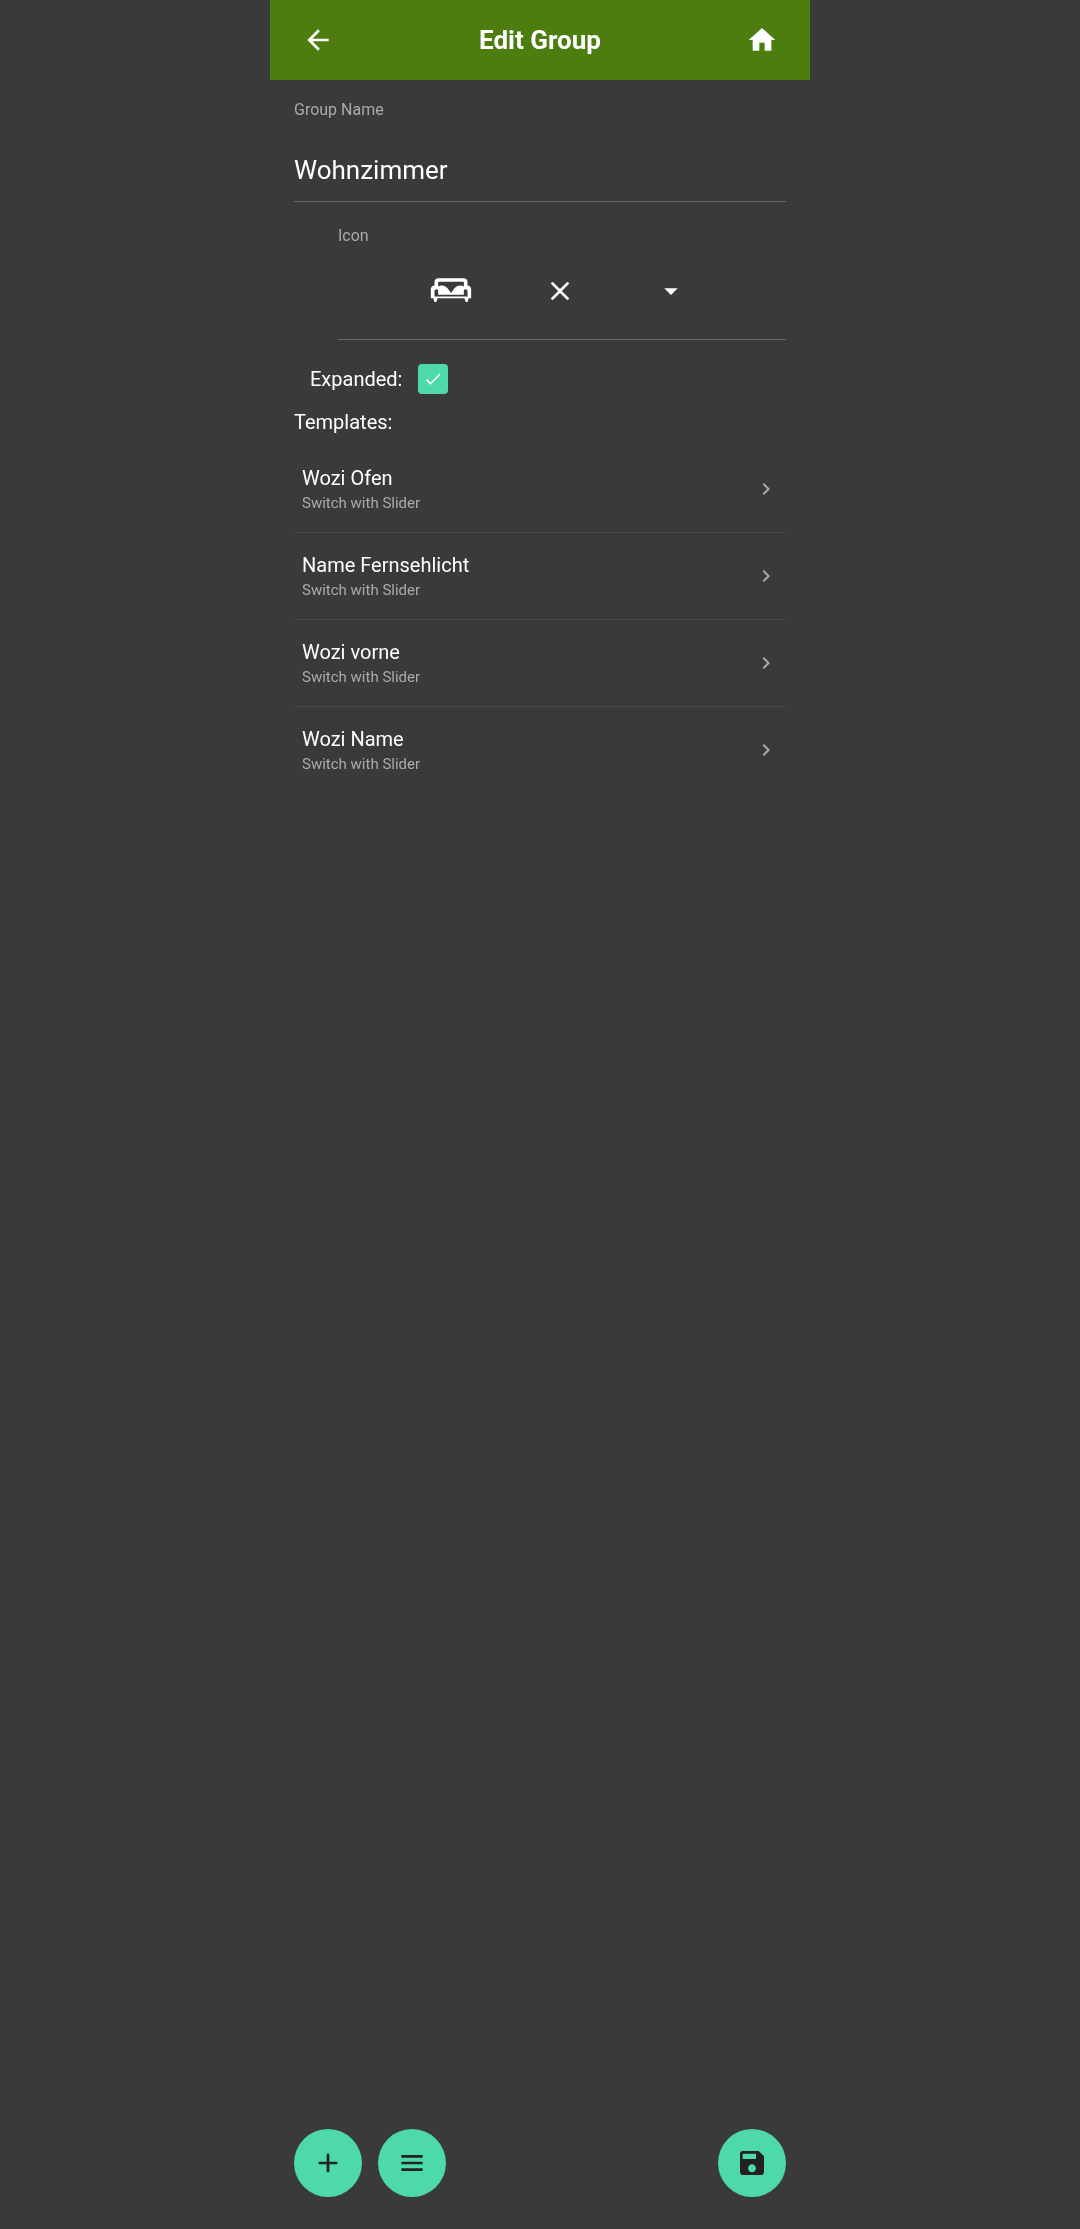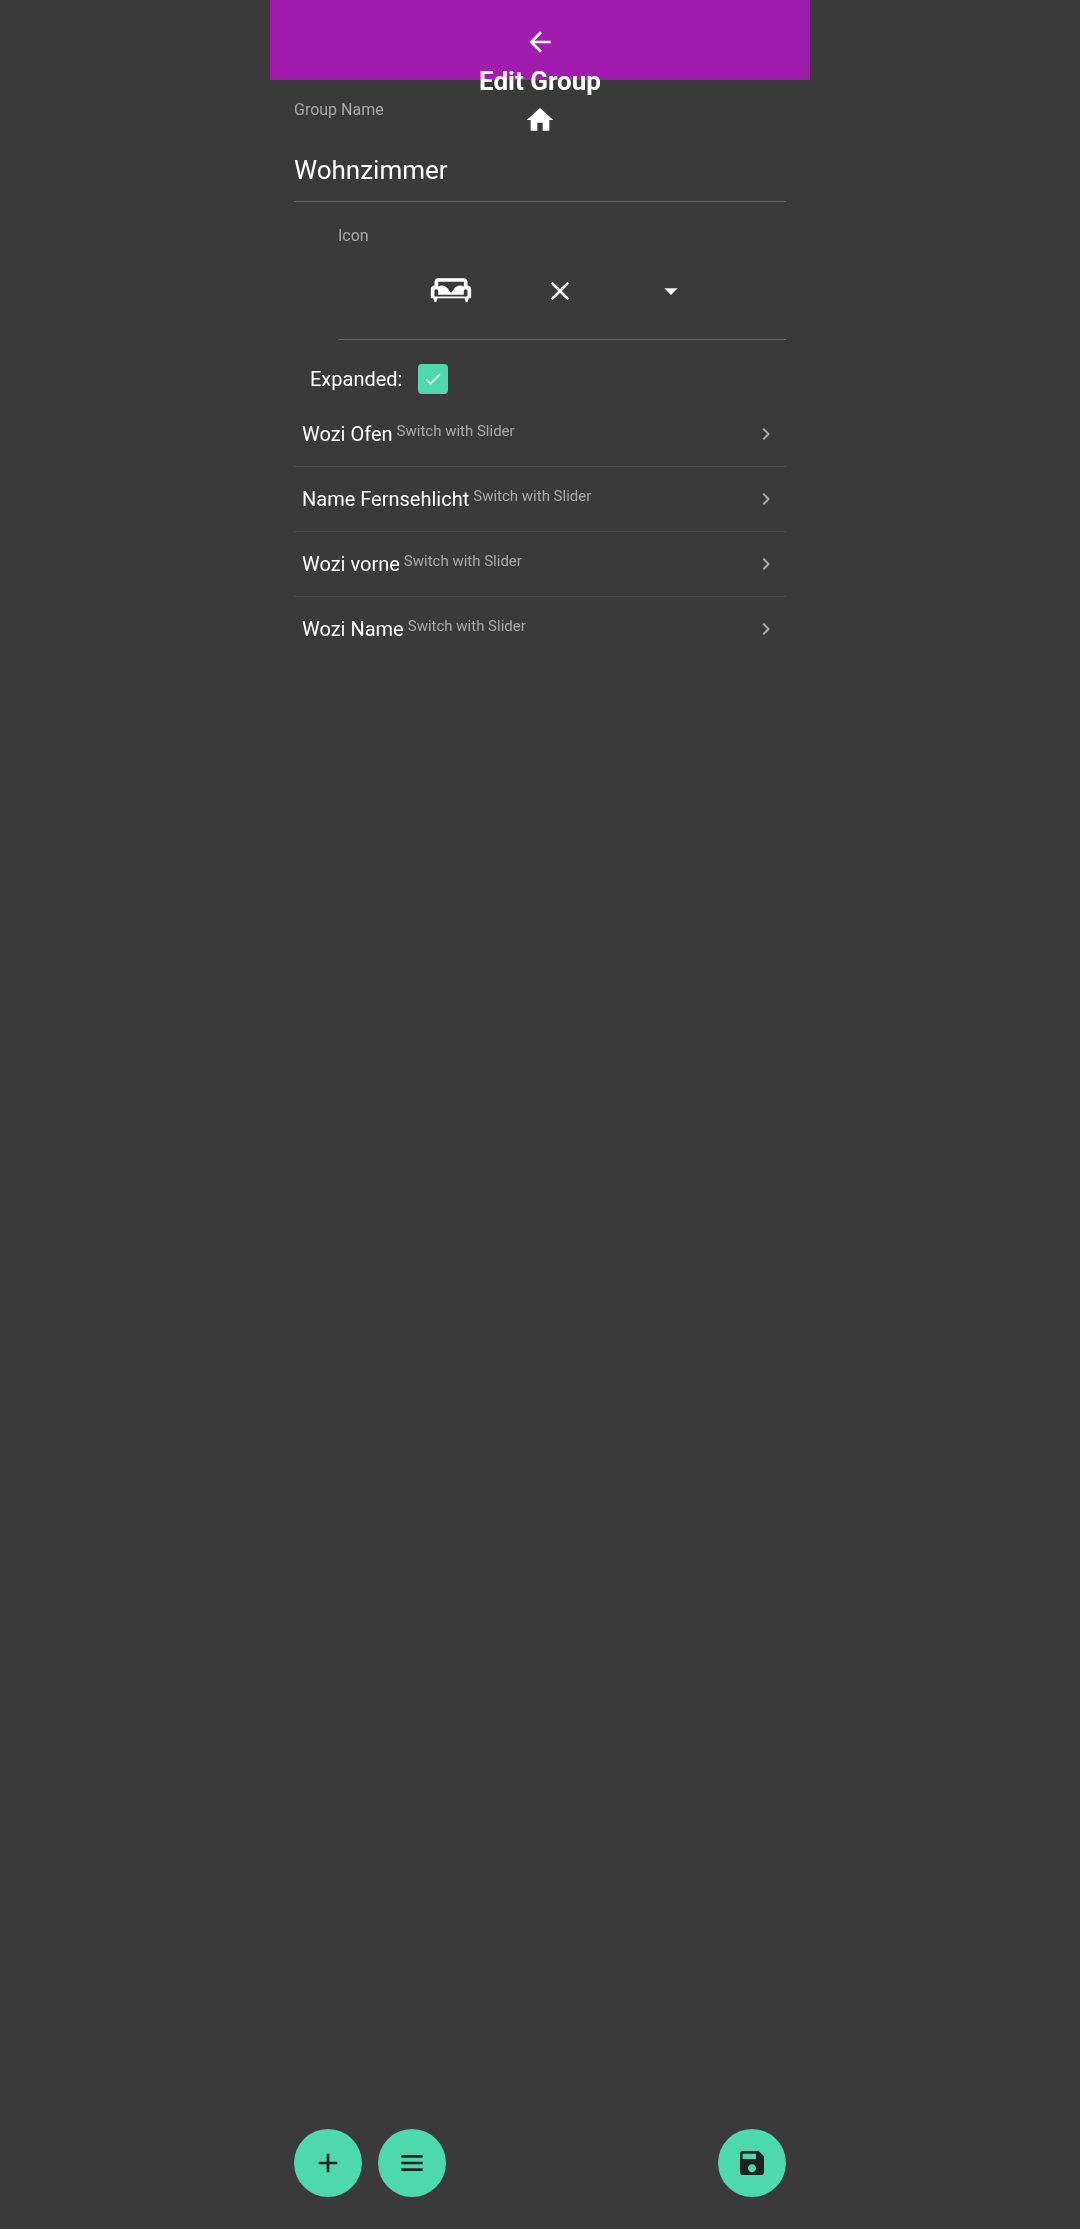--- a/index.html
+++ b/index.html
@@ -12,27 +12,26 @@
       width: 100%;
       max-width: 540px;
       margin: 0 auto;
       min-height: 100vh;
       position: relative;
       overflow-x: hidden;
     }
 
     
     .header {
-      background-color: #a21caf;
+      background-color: #4d7c0f;
       display: flex;
       align-items: center;
       justify-content: space-between;
       padding: 18px 24px;
       height: 80px;
-      flex-direction: column;
     }
 
     .header-title {
       font-size: 26px;
       font-weight: bold;
       color: #ffffff;
     }
 
     .header-icon-btn {
       background: none;
@@ -170,21 +169,21 @@
       cursor: pointer;
       border-bottom: 1px solid #4a4a4a;
     }
 
     .template-item:last-child {
       border-bottom: none;
     }
 
     .template-info {
       display: flex;
-      flex-direction: row;
+      flex-direction: column;
       gap: 4px;
     }
 
     .template-name {
       font-size: 20px;
       color: #ffffff;
     }
 
     .template-type {
       font-size: 15px;
@@ -294,20 +293,21 @@
 
   <div class="expanded-row">
     <span class="expanded-label">Expanded:</span>
     <div class="checkbox">
       <svg viewBox="0 0 24 24" xmlns="http://www.w3.org/2000/svg">
         <path d="M9 16.17L4.83 12l-1.42 1.41L9 19 21 7l-1.41-1.41z"></path>
       </svg>
     </div>
   </div>
 
+  <div class="templates-label">Templates:</div>
 
   <div>
     <div class="template-item">
       <div class="template-info">
         <span class="template-name">Wozi Ofen</span>
         <span class="template-type">Switch with Slider</span>
       </div>
       <div class="chevron-right">
         <svg viewBox="0 0 24 24" xmlns="http://www.w3.org/2000/svg">
           <path d="M10 6L8.59 7.41 13.17 12l-4.58 4.59L10 18l6-6z"></path>

